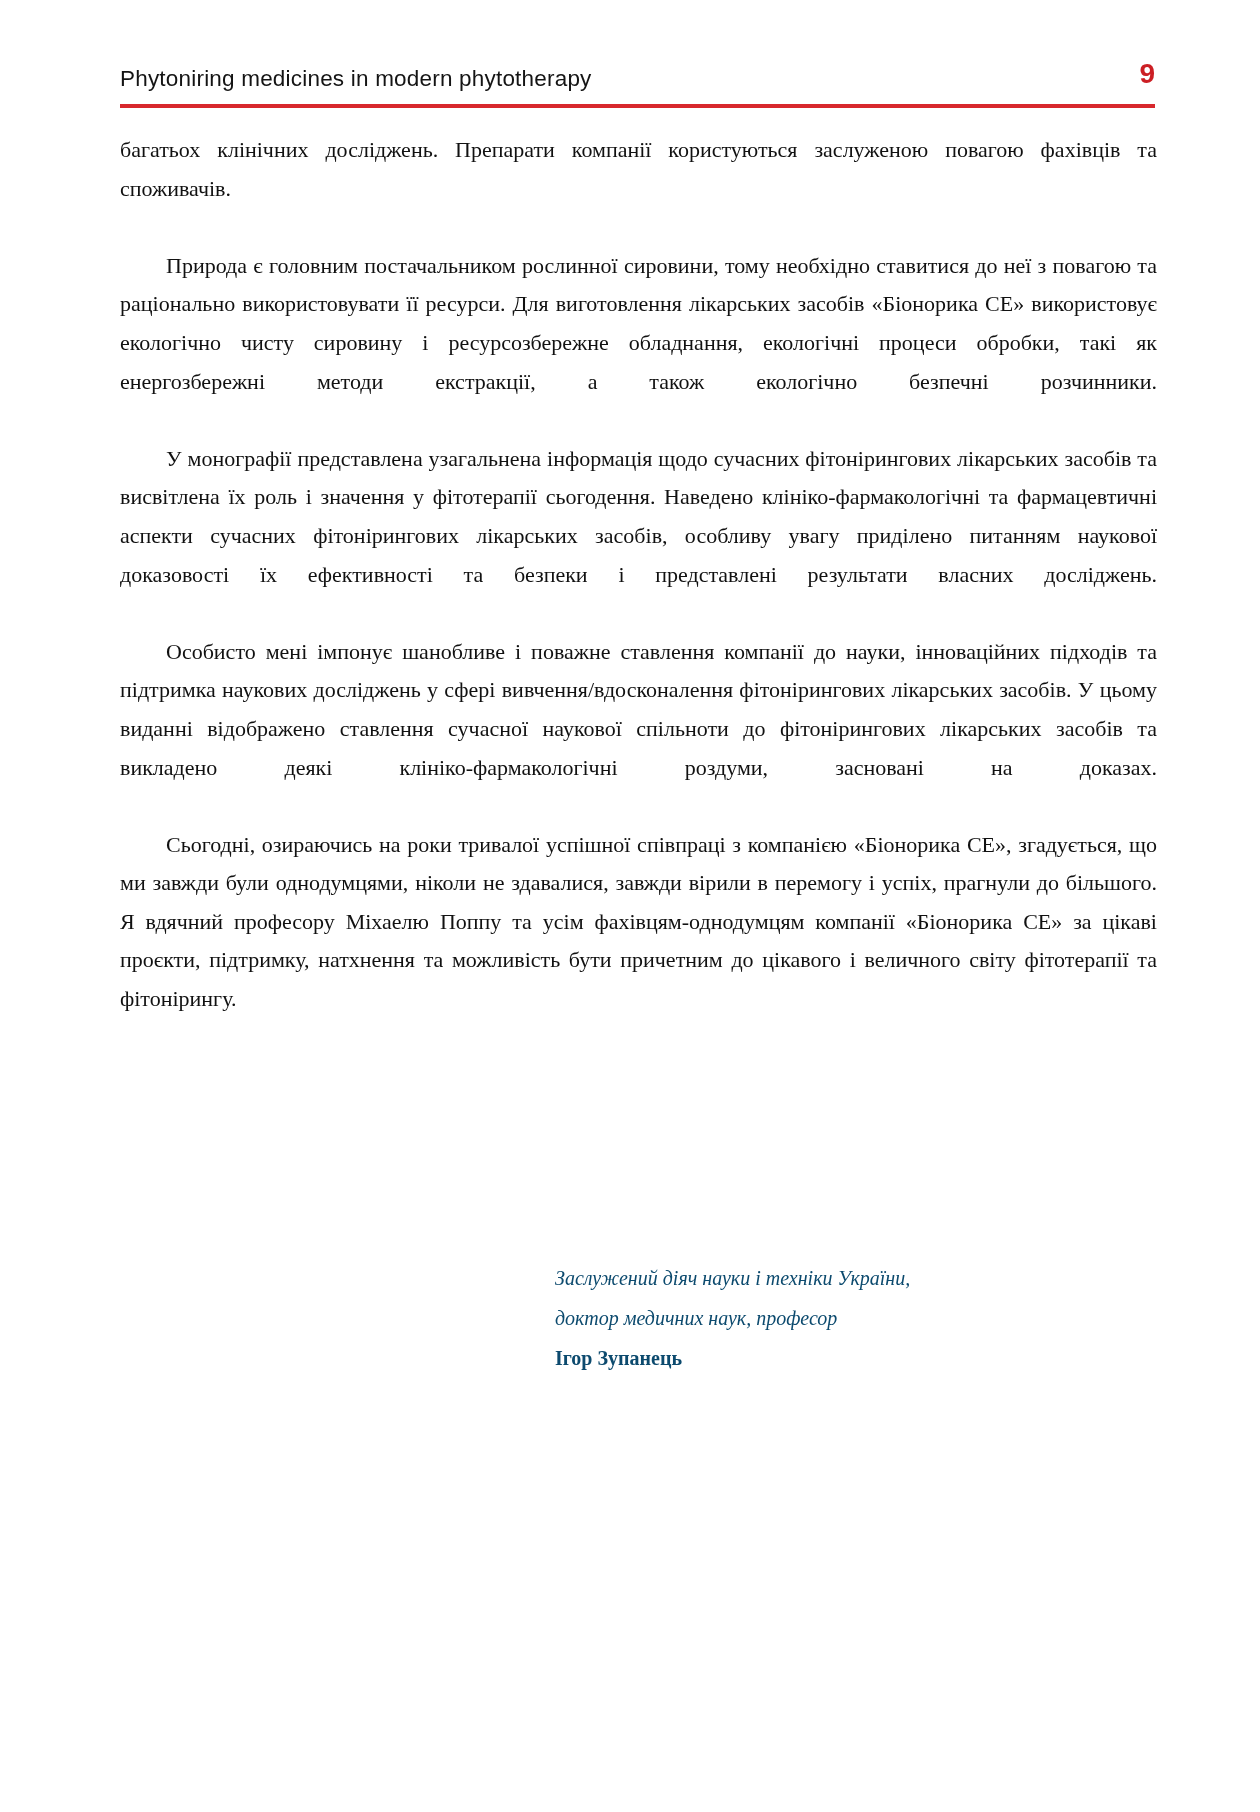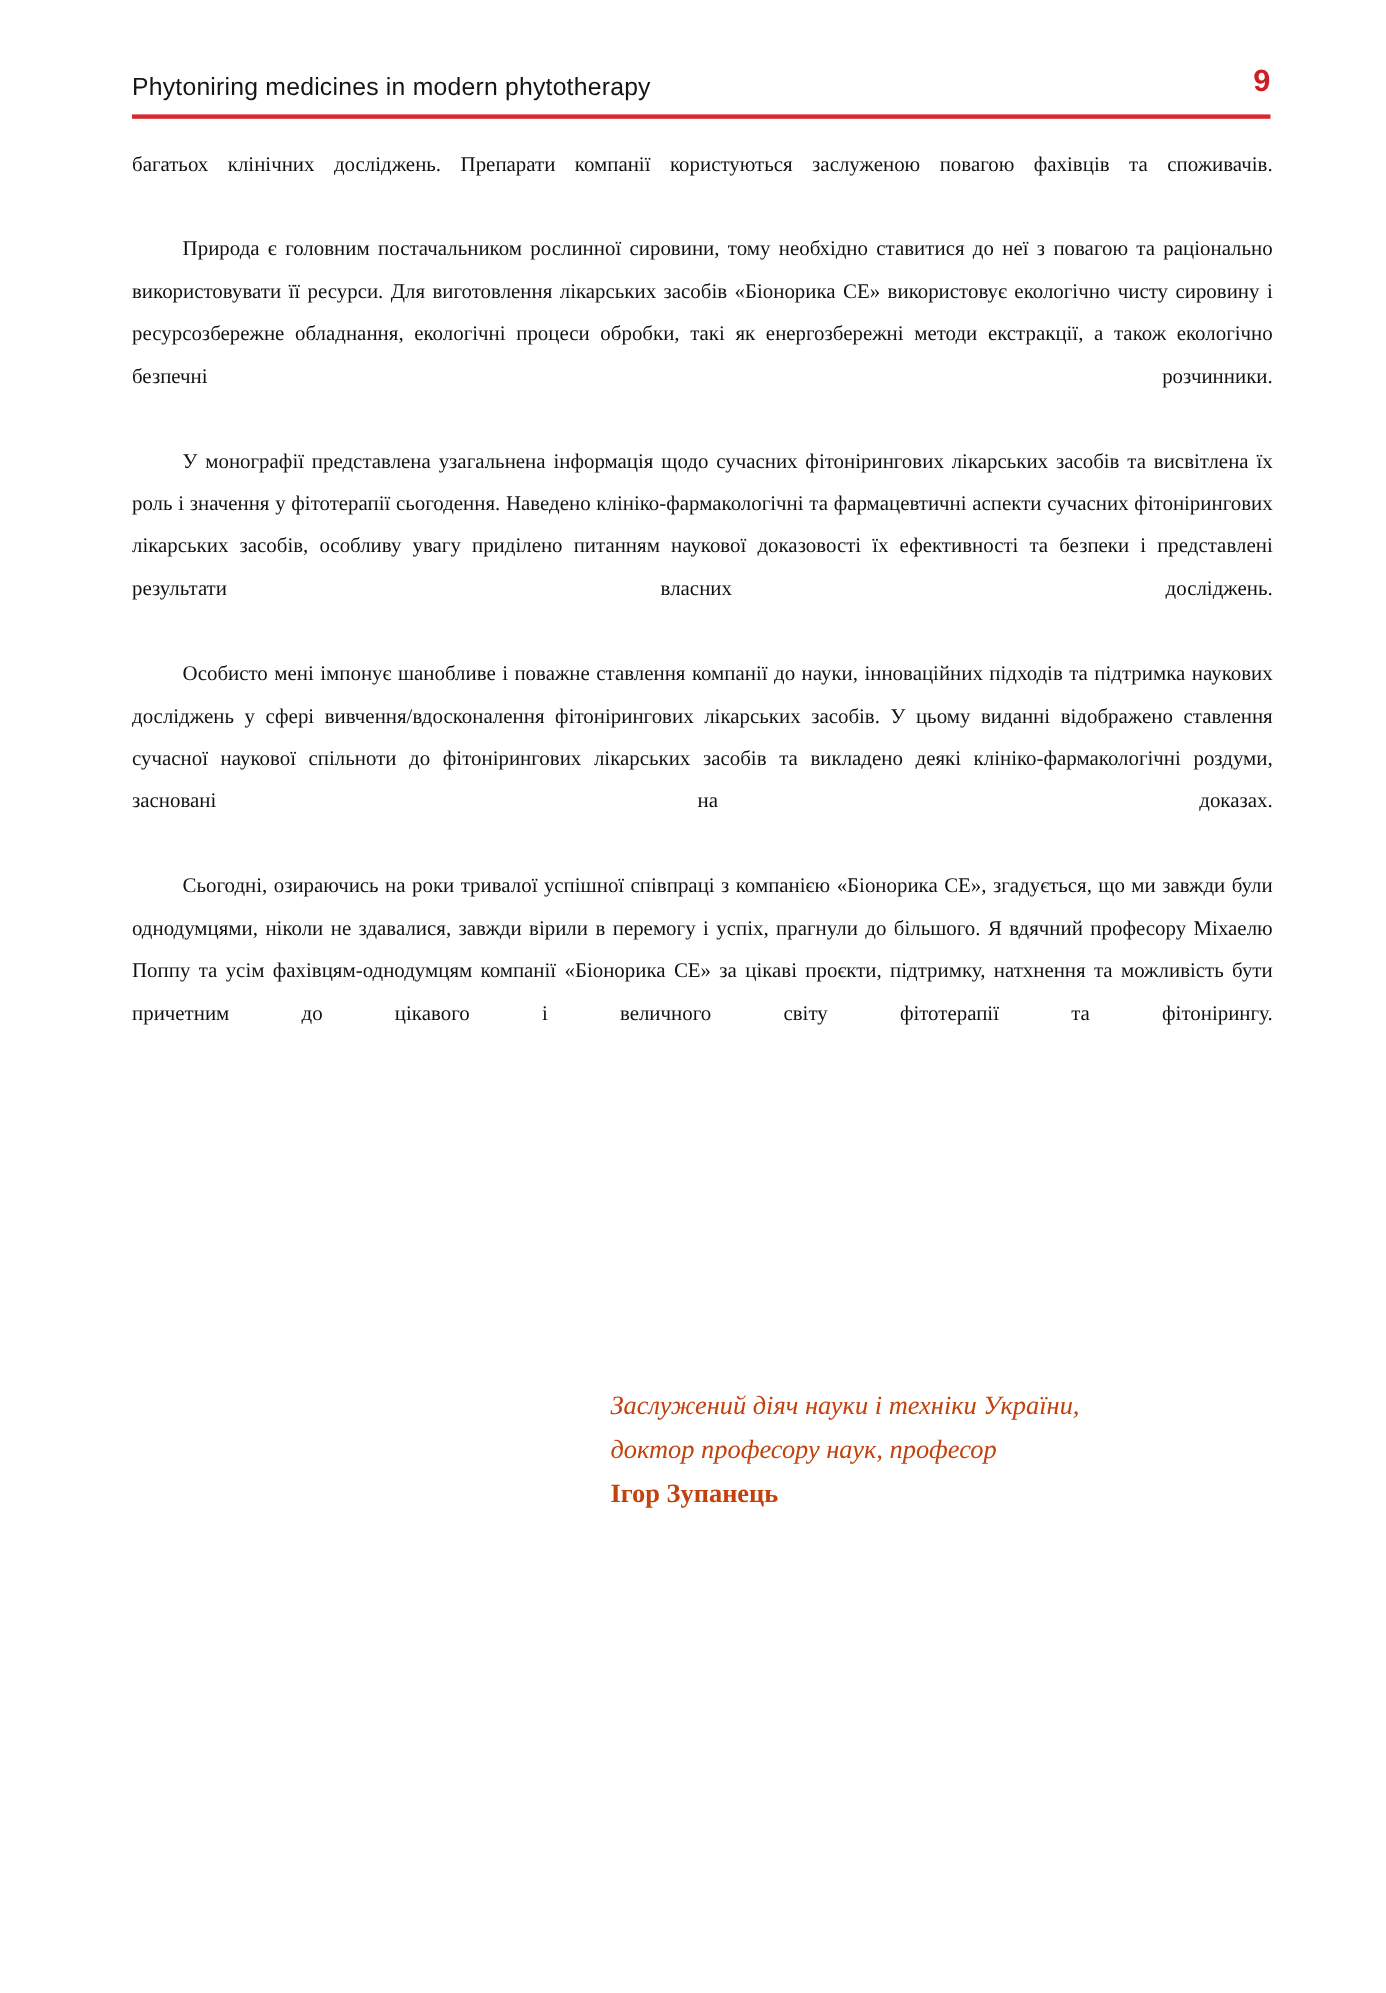--- a/index.html
+++ b/index.html
@@ -60,21 +60,21 @@
     background: #d8282d;
   }
 
   
   .body-text {
     position: absolute;
     left: 120px;
     top: 131px;
     width: 1037px;
     font-family: "Liberation Serif", "DejaVu Serif", serif;
-    font-size: 19px;
+    font-size: 22px;
     line-height: 38.6px;
     color: #111111;
     text-align: justify;
     text-justify: inter-word;
     -webkit-hyphens: none;
     hyphens: none;
   }
 
   .body-text p {
     margin: 0;
@@ -93,23 +93,23 @@
     width: 100%;
   }
 
   
   .signature {
     position: absolute;
     left: 555px;
     top: 1258px;
     width: 560px;
     font-family: "Liberation Serif", "DejaVu Serif", serif;
-    font-size: 24px;
+    font-size: 20px;
     line-height: 40px;
-    color: #c2410c;
+    color: #0c4a6e;
   }
 
   .signature .sig-line {
     display: block;
     white-space: nowrap;
   }
 
   .signature .sig-italic {
     font-style: italic;
   }
@@ -134,17 +134,17 @@
   <div class="body-text">
     <p class="no-indent" style="text-indent: 0px;">багатьох клінічних досліджень. Препарати компанії користуються заслуженою повагою фахівців та споживачів.</p>
     <p style="text-indent: 46px;">Природа є головним постачальником рослинної сировини, тому необхідно ставитися до неї з повагою та раціонально використовувати її ресурси. Для виготовлення лікарських засобів «Біонорика СЕ» використовує екологічно чисту сировину і ресурсозбережне обладнання, екологічні процеси обробки, такі як енергозбережні методи екстракції, а також екологічно безпечні розчинники.</p>
     <p style="text-indent: 46px;">У монографії представлена узагальнена інформація щодо сучасних фітонірингових лікарських засобів та висвітлена їх роль і значення у фітотерапії сьогодення. Наведено клініко-фармакологічні та фармацевтичні аспекти сучасних фітонірингових лікарських засобів, особливу увагу приділено питанням наукової доказовості їх ефективності та безпеки і представлені результати власних досліджень.</p>
     <p style="text-indent: 46px;">Особисто мені імпонує шанобливе і поважне ставлення компанії до науки, інноваційних підходів та підтримка наукових досліджень у сфері вивчення/вдосконалення фітонірингових лікарських засобів. У цьому виданні відображено ставлення сучасної наукової спільноти до фітонірингових лікарських засобів та викладено деякі клініко-фармакологічні роздуми, засновані на доказах.</p>
     <p style="text-indent: 46px;">Сьогодні, озираючись на роки тривалої успішної співпраці з компанією «Біонорика СЕ», згадується, що ми завжди були однодумцями, ніколи не здавалися, завжди вірили в перемогу і успіх, прагнули до більшого. Я вдячний професору Міхаелю Поппу та усім фахівцям-однодумцям компанії «Біонорика СЕ» за цікаві проєкти, підтримку, натхнення та можливість бути причетним до цікавого і величного світу фітотерапії та фітонірингу.</p>
   </div>
 
   <div class="signature">
     <span class="sig-line sig-italic">Заслужений діяч науки і техніки України,</span>
-    <span class="sig-line sig-italic">доктор професору наук, професор</span>
+    <span class="sig-line sig-italic">доктор медичних наук, професор</span>
     <span class="sig-line sig-name">Ігор Зупанець</span>
   </div>
 
 </div>
 
 </body></html>

